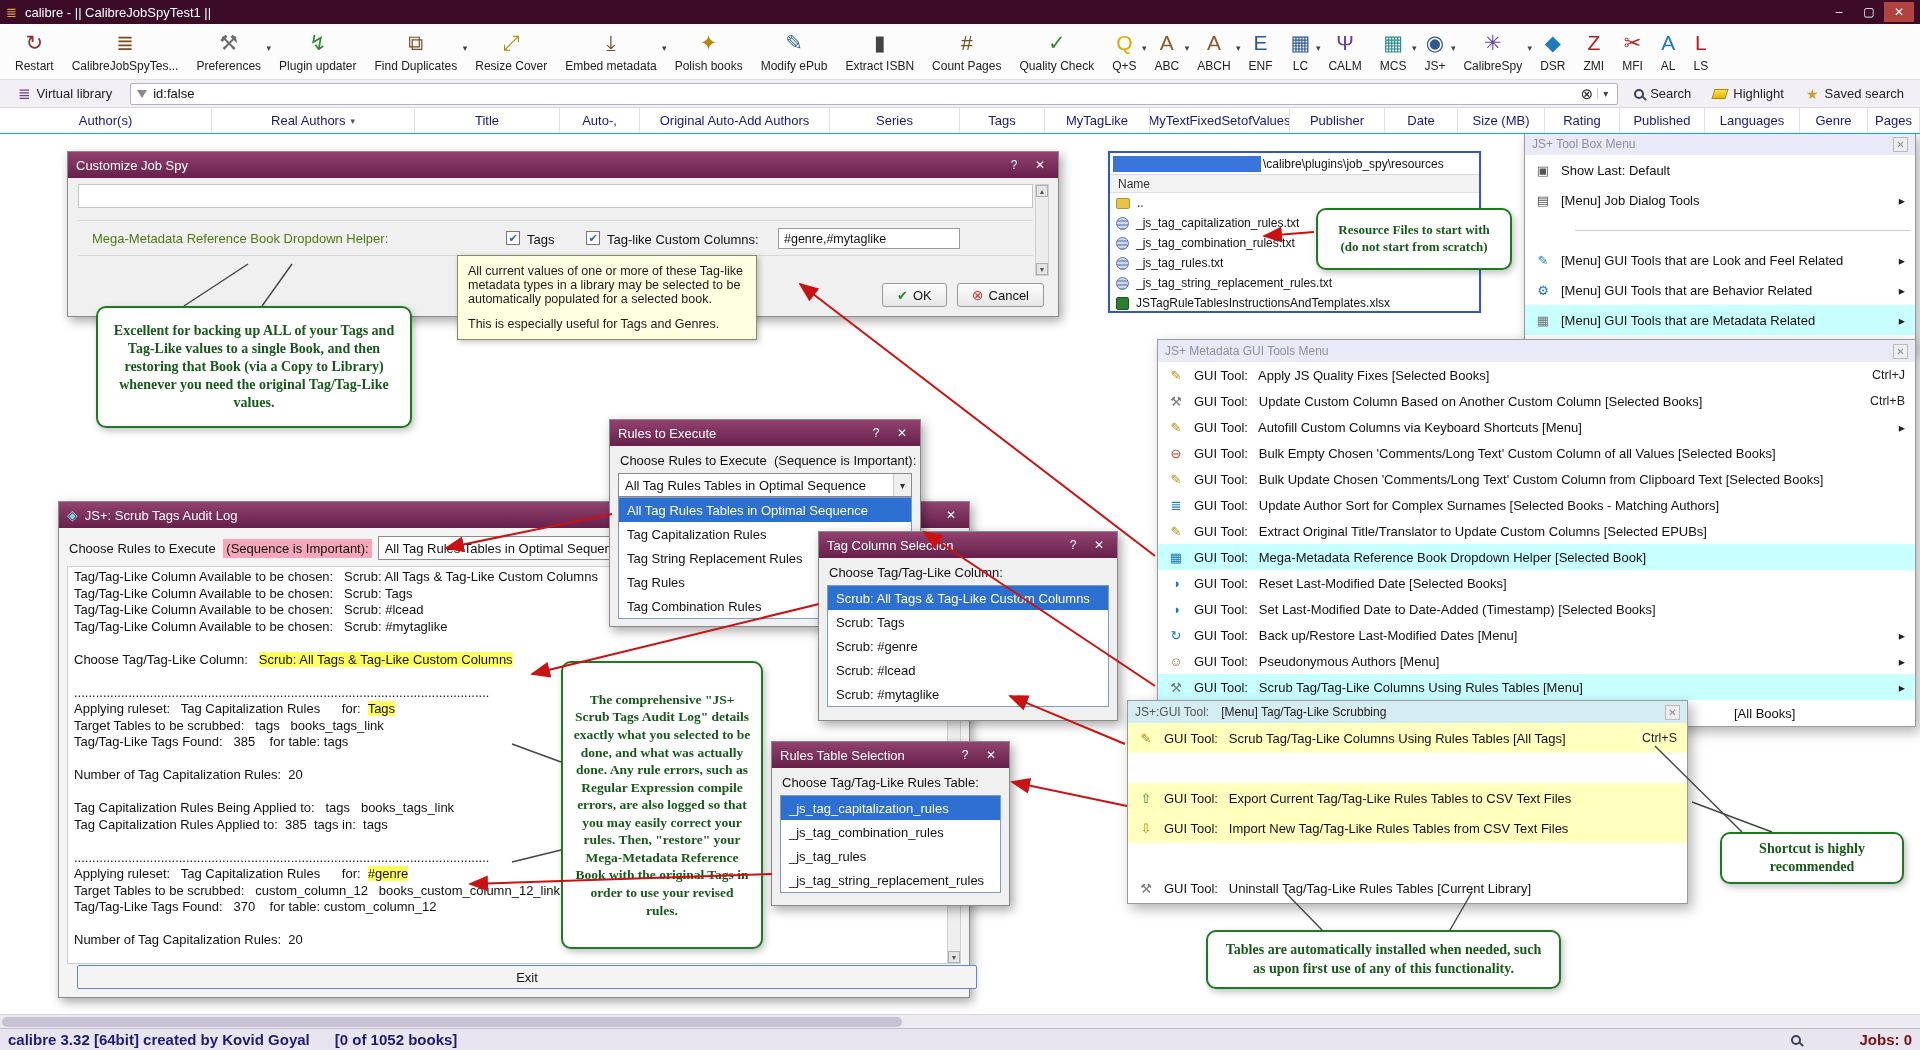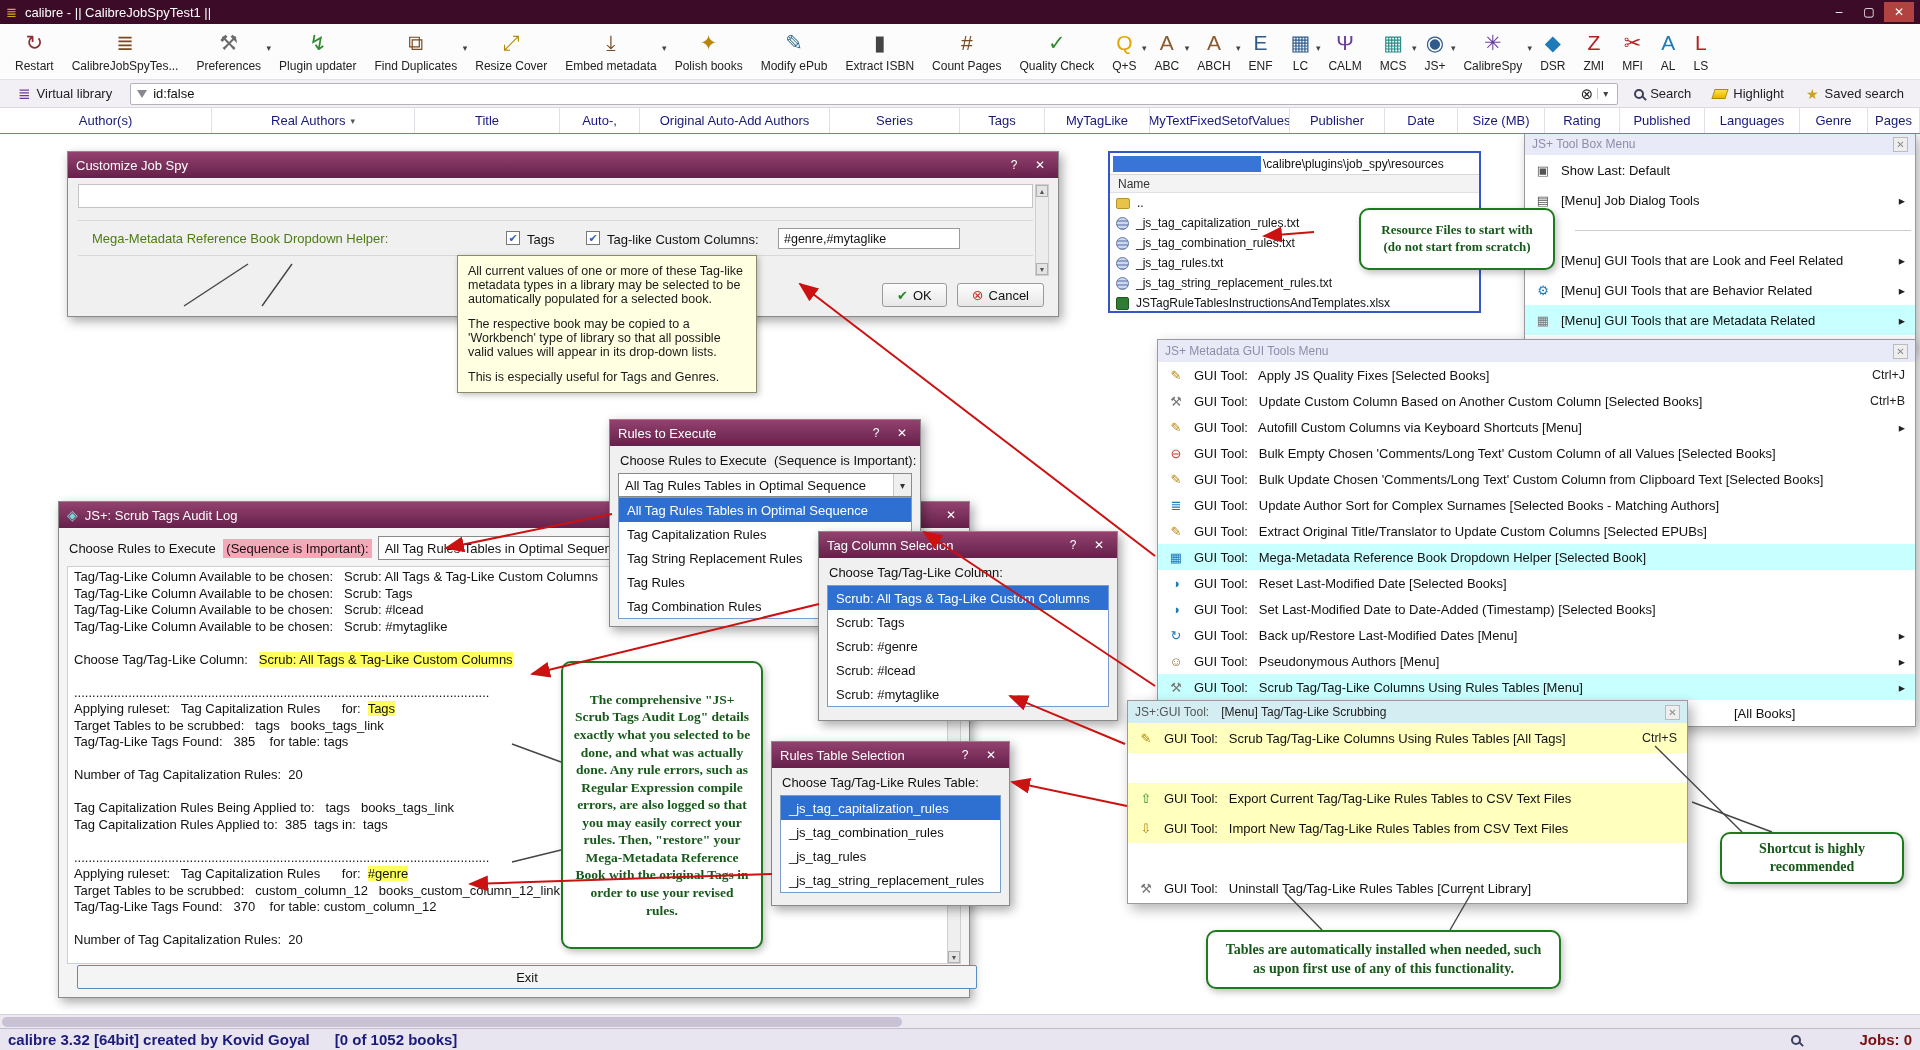--- a/index.html
+++ b/index.html
@@ -168,21 +168,21 @@
   .audit-sb .sbtn.up { top:0; } .audit-sb .sbtn.dn { bottom:0; }
   .sb-thumb { position:absolute; left:1px; top:14px; width:10px; height:64px; background:#cfcfcf; border:1px solid #b5b5b5; }
   .exit-btn { position:absolute; left:18px; bottom:8px; width:900px; height:24px; background:#f4f4f4; border:1px solid #5a8abf;
               border-radius:2px; font-size:13px; color:#111; font-family:"Liberation Sans",sans-serif; }
 
   
   .greenbox { position:absolute; z-index:30; background:#fff; border:2px solid #1e7a1e; border-radius:10px; color:#17591a;
               font-family:"Liberation Serif",serif; font-weight:bold; text-align:center; display:flex; align-items:center;
               justify-content:center; padding:8px 10px; box-shadow:2px 3px 7px rgba(0,0,0,.25); line-height:1.3; }
   #box1 { left:96px; top:172px; width:316px; height:122px; font-size:14px; }
-  #box2 { left:1316px; top:74px; width:196px; height:62px; font-size:13px;margin-left:43px; }
+  #box2 { left:1316px; top:74px; width:196px; height:62px; font-size:13px; }
   #box3 { left:561px; top:527px; width:202px; height:288px; font-size:13.5px; }
   #box4 { left:1206px; top:796px; width:355px; height:59px; font-size:14px; }
   #box5 { left:1720px; top:698px; width:184px; height:52px; font-size:14px; }
 
   
   #arrows { position:absolute; left:0; top:0; width:1920px; height:880px; z-index:40; pointer-events:none; }
 
   
   .hscroll { position:absolute; left:0; top:1014px; width:1920px; height:14px; background:#eceaf0; border-top:1px solid #d8d4de; }
   .hthumb { position:absolute; left:2px; top:2px; width:900px; height:10px; background:#c8c2d4; border-radius:5px; }
@@ -496,21 +496,20 @@
         </button>
         <button class="btn">
           <span class="ca-ic">⊗</span>
           <span>Cancel</span>
         </button>
       </div>
     </div>
 
     <div id="tooltip">
       <p>All current values of one or more of these Tag-like metadata types in a library may be selected to be automatically populated for a selected book.</p>
-      <p>The respective book may be copied to a 'Workbench' type of library so that all possible valid values will appear in its drop-down lists.</p>
       <p>This is especially useful for Tags and Genres.</p>
     </div>
 
     <div id="resources">
       <div class="pathrow">
         <span class="pathsel"></span>
         <span class="pathtxt">\calibre\plugins\job_spy\resources</span>
       </div>
       <div class="namerow">
         <span>Name</span>
@@ -743,20 +742,23 @@
       </div>
       <div class="dlabel">Choose Tag/Tag-Like Rules Table:</div>
       <div class="listbox">
         <div class="opt sel"><span>_js_tag_capitalization_rules</span></div>
           <div class="opt"><span>_js_tag_combination_rules</span></div>
           <div class="opt"><span>_js_tag_rules</span></div>
           <div class="opt"><span>_js_tag_string_replacement_rules</span></div>
       </div>
     </div>
 
+    <div class="greenbox" id="box1">
+        <span>Excellent for backing up ALL of your Tags and Tag-Like values to a single Book, and then restoring that Book (via a Copy to Library) whenever you need the original Tag/Tag-Like values.</span>
+      </div>
     <div class="greenbox" id="box2">
         <span>Resource Files to start with (do not start from scratch)</span>
       </div>
     <div class="greenbox" id="box3">
         <span>The comprehensive "JS+ Scrub Tags Audit Log" details exactly what you selected to be done, and what was actually done. Any rule errors, such as Regular Expression compile errors, are also logged so that you may easily correct your rules. Then, "restore" your Mega-Metadata Reference Book with the original Tags in order to use your revised rules.</span>
       </div>
     <div class="greenbox" id="box4">
         <span>Tables are automatically installed when needed, such as upon first use of any of this functionality.</span>
       </div>
     <div class="greenbox" id="box5">

